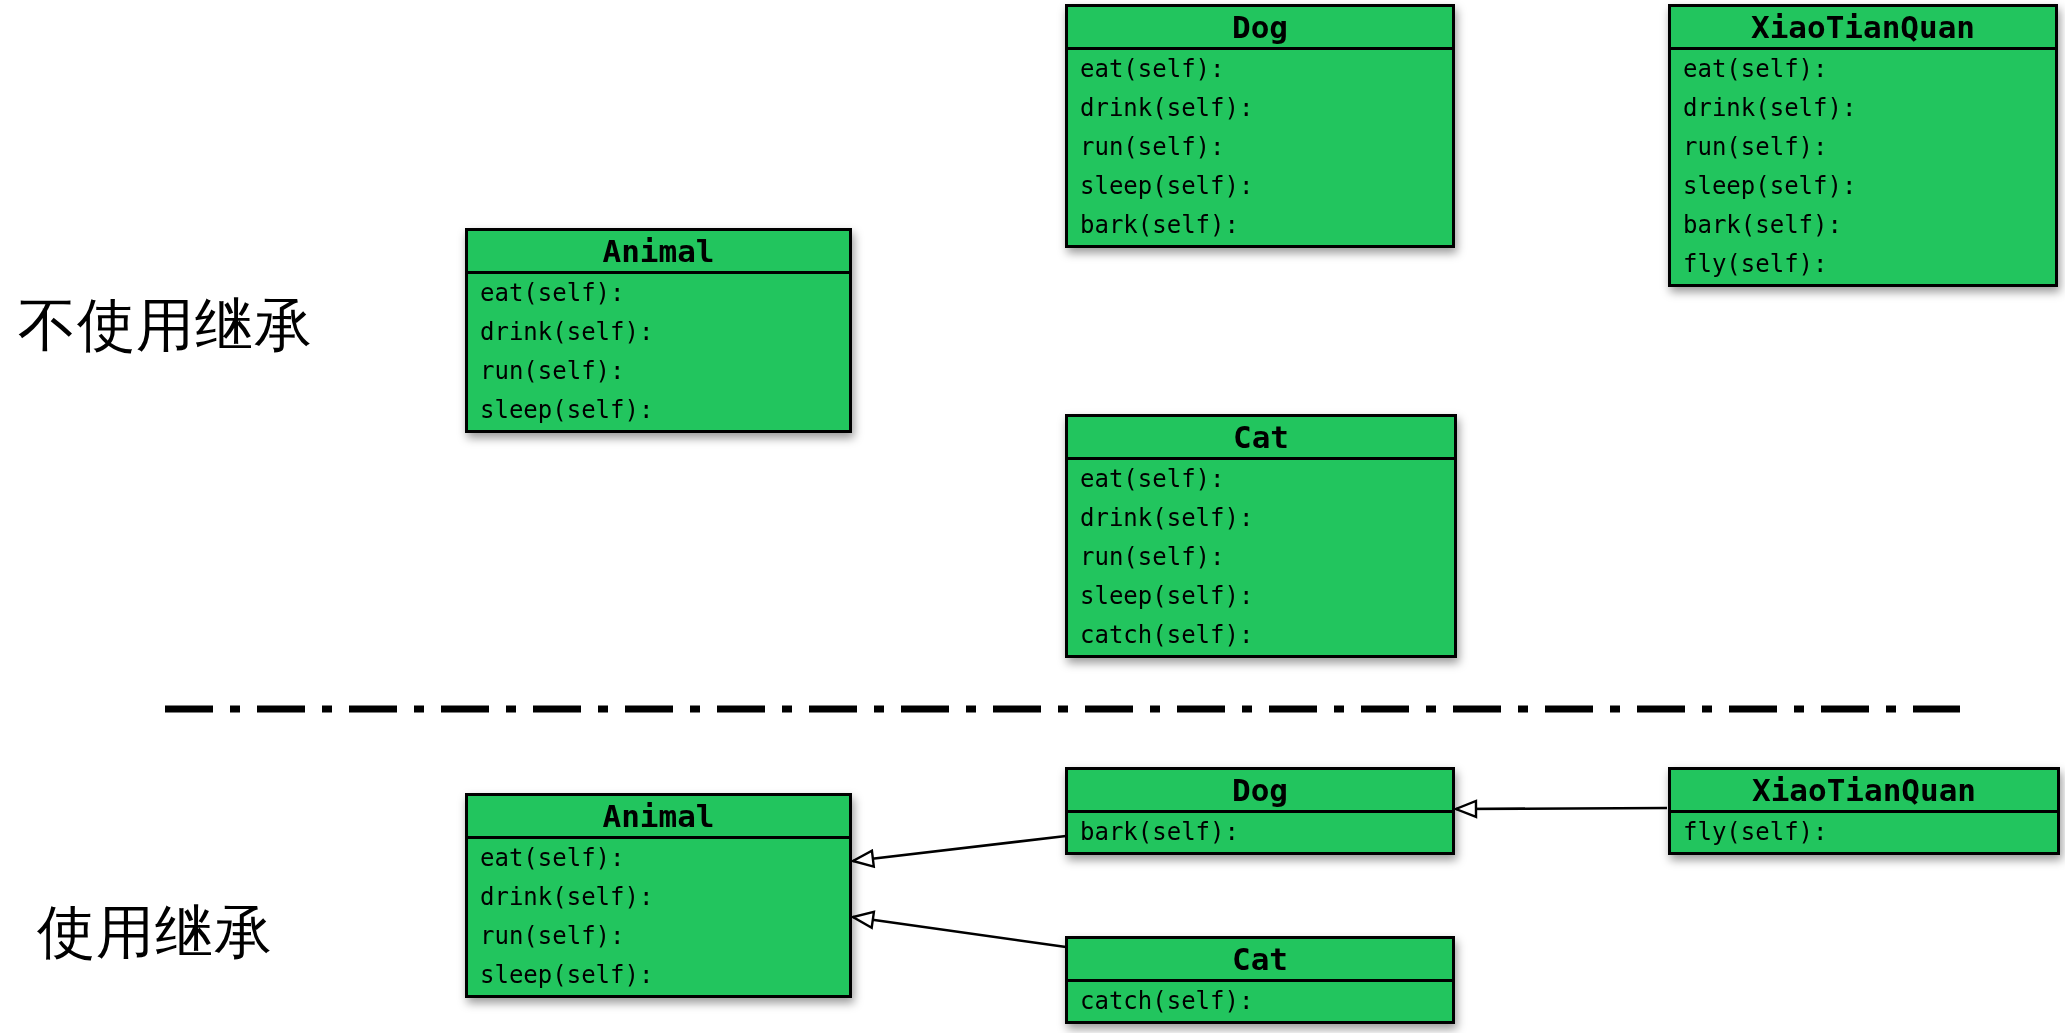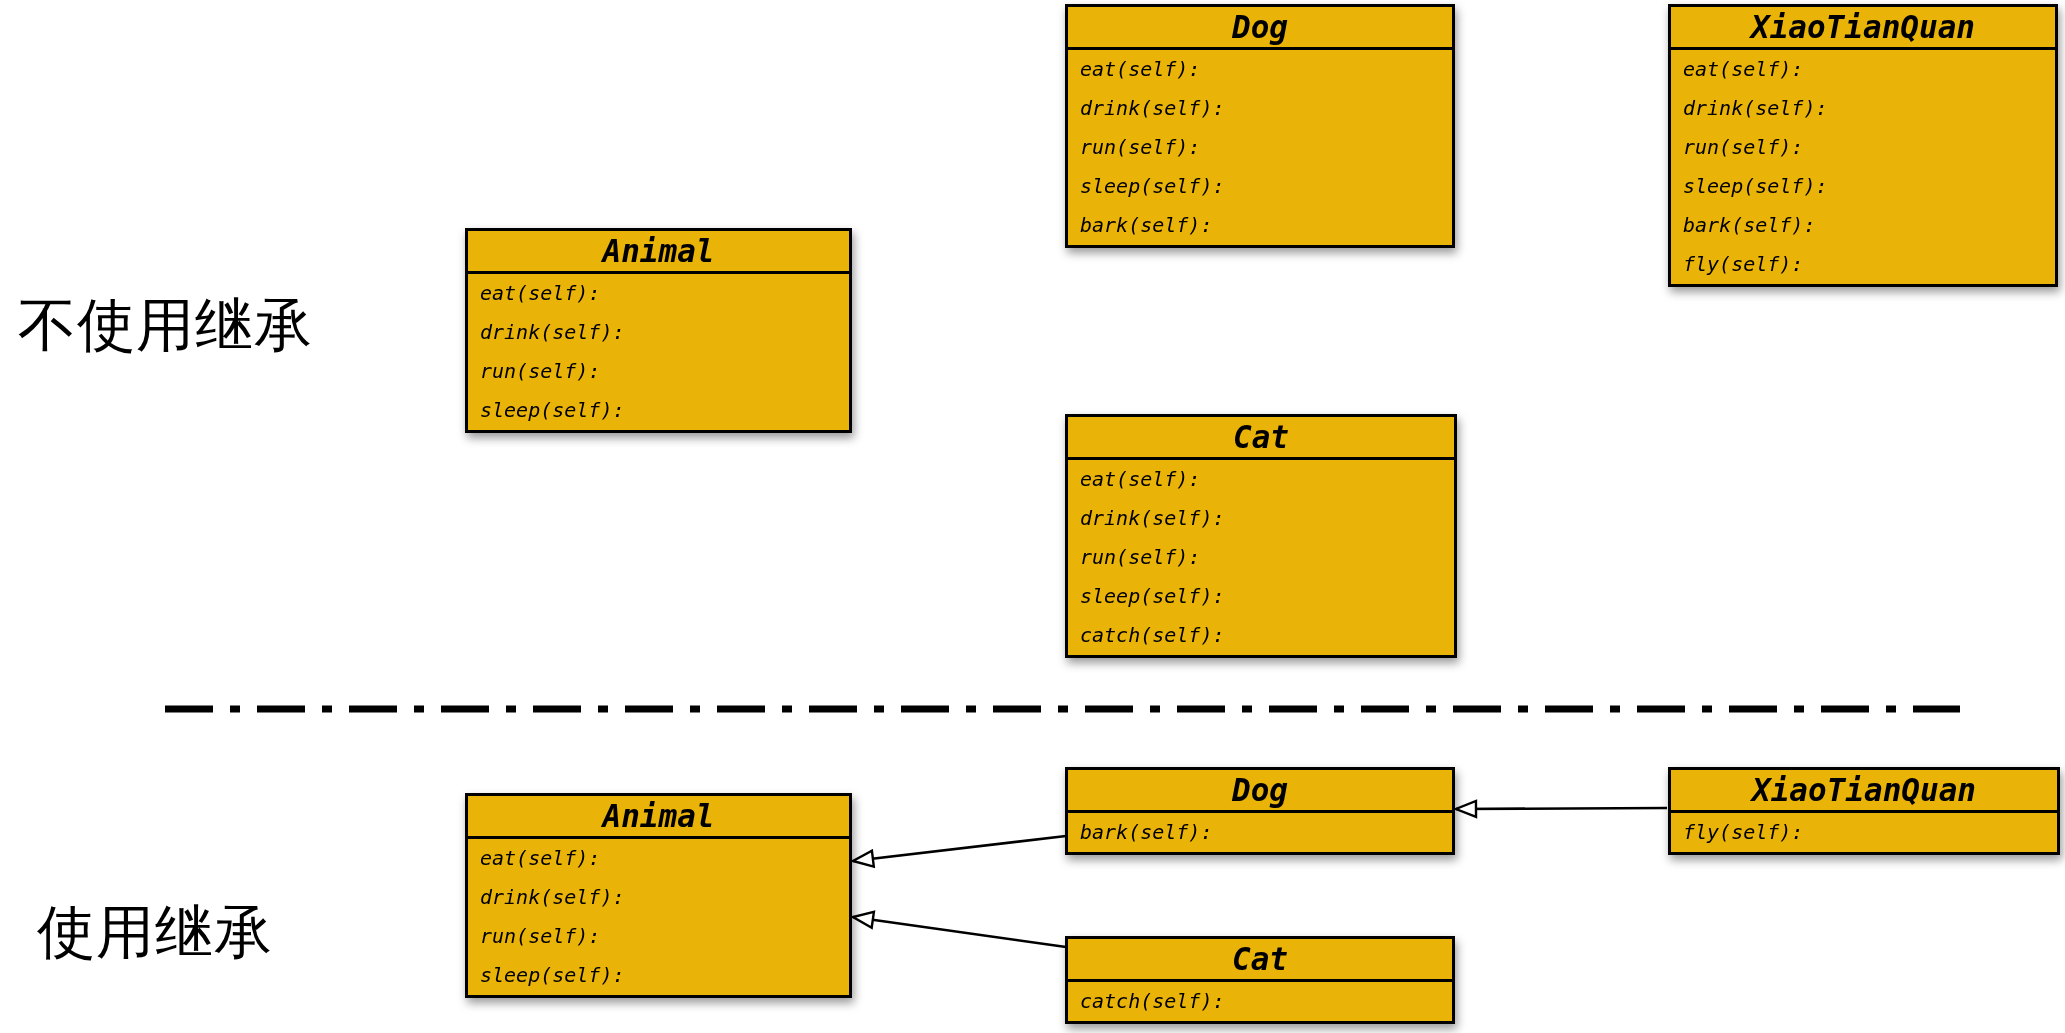--- a/index.html
+++ b/index.html
@@ -3,34 +3,33 @@
 <meta charset="utf-8">
 <style>
   * { margin:0; padding:0; box-sizing:border-box; }
   html,body { background:#ffffff; }
   body { font-family:"DejaVu Sans", sans-serif; color:#000; }
   .canvas {
     position:relative; width:2065px; height:1033px;
     background:#ffffff; overflow:hidden;
   }
   .class-box {
-    position:absolute; background:#eab308;
+    position:absolute; background:#22c55e;
     border:3px solid #000;
     box-shadow:2px 5px 9px rgba(0,0,0,0.40);
-    font-style:italic;
   }
   .class-title {
     font-family:"DejaVu Sans Mono", monospace;
     font-weight:bold; font-size:31px; line-height:40px;
     text-align:center; border-bottom:3px solid #000;
     white-space:pre;
   }
   .method-line {
     font-family:"DejaVu Sans Mono", monospace;
-    font-size:20px; line-height:39px; padding-left:12px;
+    font-size:24px; line-height:39px; padding-left:12px;
     white-space:pre;
   }
   .section-label {
     position:absolute; font-size:58px; line-height:48px;
     letter-spacing:1px; color:#000; white-space:pre;
   }
   .overlay {
     position:absolute; left:0; top:0; width:2065px; height:1033px;
     pointer-events:none;
   }

